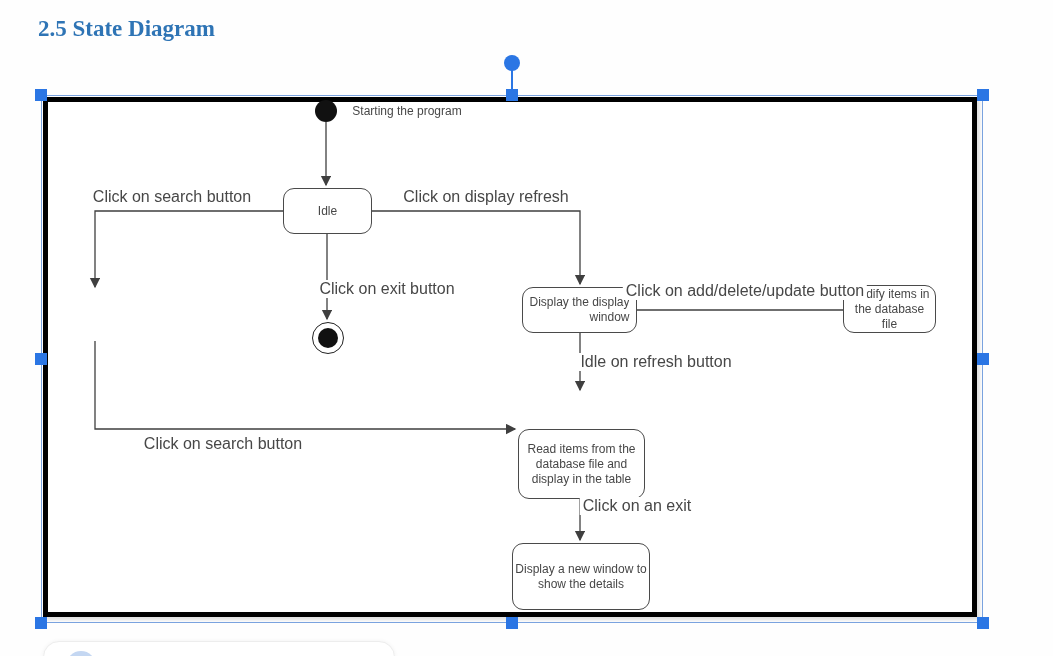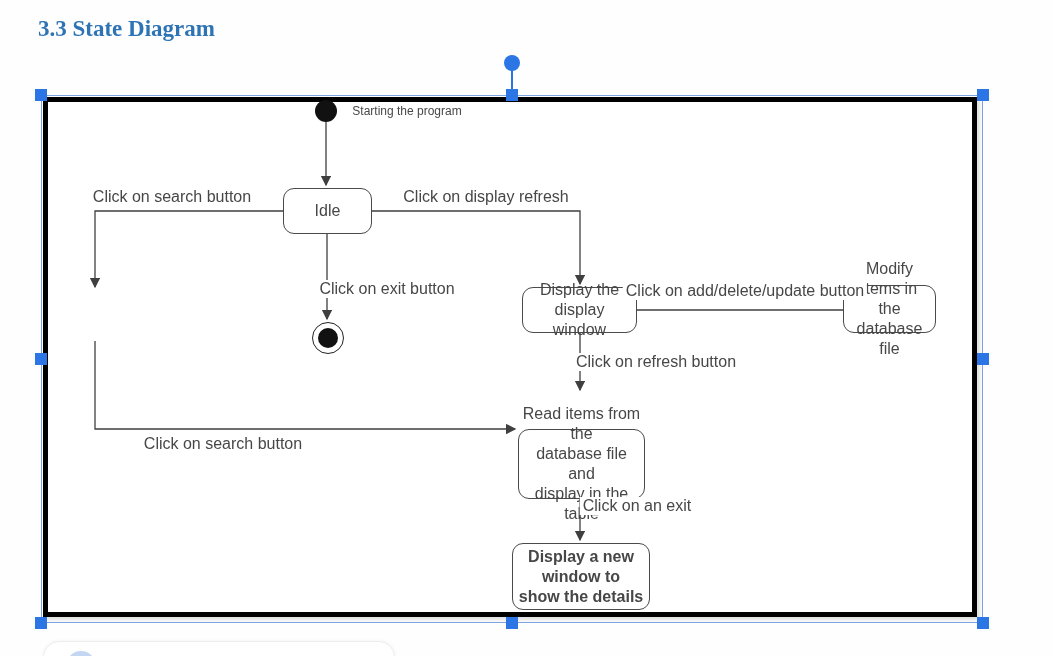--- a/index.html
+++ b/index.html
@@ -25,21 +25,21 @@
   .edge-svg{ position:absolute; left:0; top:0; width:1053px; height:656px; z-index:2; pointer-events:none; }
   .edge-line{ fill:none; stroke:var(--edge-stroke,#3f3f3f); stroke-width:1.3; }
   #arrowhead path{ fill:var(--edge-stroke,#3f3f3f); }
 
   
   .node-layer{ position:absolute; left:0; top:0; width:1053px; height:656px; z-index:3; pointer-events:none; }
   .state-node{
     position:absolute; background:#fff;
     border:1.5px solid var(--node-stroke,#4a4a4a); border-radius:11px;
     display:flex; align-items:center; justify-content:center; text-align:center;
-    font-size:16px; line-height:1.25; color:var(--label-text,#474747);
+    font-size:12px; line-height:1.25; color:var(--label-text,#474747);
     white-space:pre-line; padding:2px;
   }
   .edge-label{
     position:absolute; transform:translate(-50%,-50%);
     font-size:16px; color:var(--label-text,#474747);
     background:#fff; padding:0 3px; white-space:nowrap;
   }
   .start-state{
     position:absolute; left:315px; top:100px; width:22px; height:22px;
     border-radius:50%; background:#111;
@@ -81,21 +81,21 @@
     box-shadow:0 0 4px rgba(0,0,0,0.05); z-index:5;
   }
   .comment-avatar{
     position:absolute; left:22px; top:9px; width:30px; height:30px;
     border-radius:50%; background:var(--avatar-fill,#c4d7f2);
   }
 </style>
 </head>
 <body style="--heading-text: #2E74B5; --selection-handle: #2b76e4; --selection-outline: #7aa3df; --frame-border: #000000; --node-stroke: #4a4a4a; --edge-stroke: #3f3f3f; --label-text: #474747; --avatar-fill: #c4d7f2;">
 
-<h1 class="doc-heading">3.3 State Diagram</h1>
+<h1 class="doc-heading">2.5 State Diagram</h1>
 
 <div class="image-frame"></div>
 
 <svg class="edge-svg">
   <defs>
     <marker id="arrowhead" markerWidth="9" markerHeight="9" refX="7" refY="4" orient="auto">
       <path d="M0,0 L8,4 L0,8 z"></path>
     </marker>
   </defs>
 <polyline points="326,122 326,185" class="edge-line" marker-end="url(#arrowhead)"></polyline>
@@ -108,34 +108,34 @@
     <polyline points="580,463 580,540" class="edge-line" marker-end="url(#arrowhead)"></polyline>
   </svg>
 
 <div class="node-layer">
   <div class="start-state"></div>
   <div class="start-label">Starting the program</div>
   <div class="final-state">
     <div class="final-state-inner"></div>
   </div>
 <div class="state-node" style="left: 283px; top: 188px; width: 89px; height: 46px;">Idle</div>
-    <div class="state-node" style="left: 522px; top: 287px; width: 115px; height: 46px;">Display the display
+    <div class="state-node" style="left: 522px; top: 287px; width: 115px; height: 46px; text-align: right;">Display the display
 window</div>
     <div class="state-node" style="left: 843px; top: 285px; width: 93px; height: 48px;">Modify items in
 the database file</div>
     <div class="state-node" style="left: 518px; top: 393px; width: 127px; height: 70px; margin-top: 36px;">Read items from the
 database file and
 display in the table</div>
-    <div class="state-node" style="left: 512px; top: 543px; width: 138px; height: 67px; font-weight: bold;">Display a new window to
+    <div class="state-node" style="left: 512px; top: 543px; width: 138px; height: 67px;">Display a new window to
 show the details</div>
     <div class="edge-label" style="left: 172px; top: 197px;">Click on search button</div>
     <div class="edge-label" style="left: 486px; top: 197px;">Click on display refresh</div>
     <div class="edge-label" style="left: 387px; top: 281px; margin-top: 8px;">Click on exit button</div>
     <div class="edge-label" style="left: 745px; top: 291px;">Click on add/delete/update button</div>
-    <div class="edge-label" style="left: 656px; top: 362px;">Click on refresh button</div>
+    <div class="edge-label" style="left: 656px; top: 362px;">Idle on refresh button</div>
     <div class="edge-label" style="left: 223px; top: 444px;">Click on search button</div>
     <div class="edge-label" style="left: 637px; top: 506px;">Click on an exit</div>
   </div>
 
 <div class="selection-layer">
   <div class="selection-outline"></div>
   <div class="rotate-stem"></div>
   <div class="rotate-handle"></div>
   <div class="sel-handle" style="left:35px;top:89px"></div>
   <div class="sel-handle" style="left:506px;top:89px"></div>

